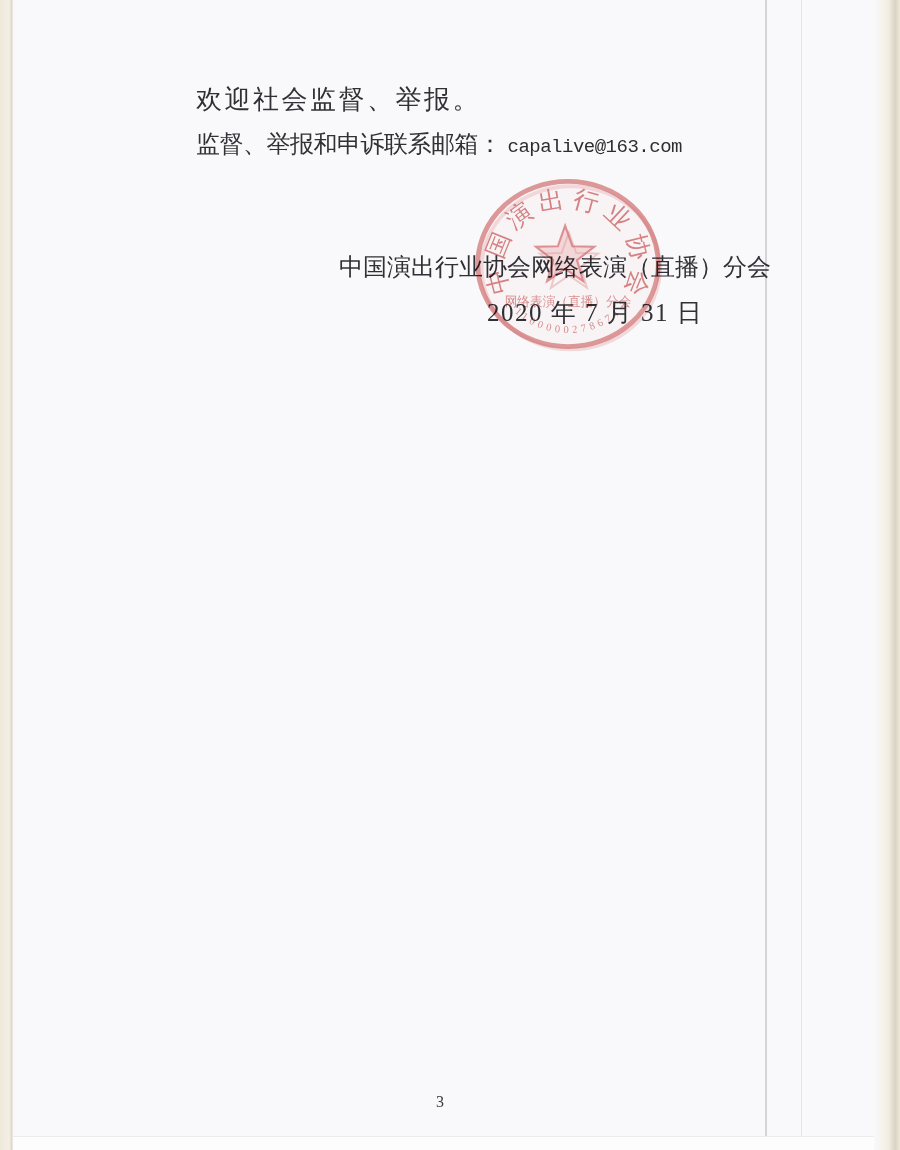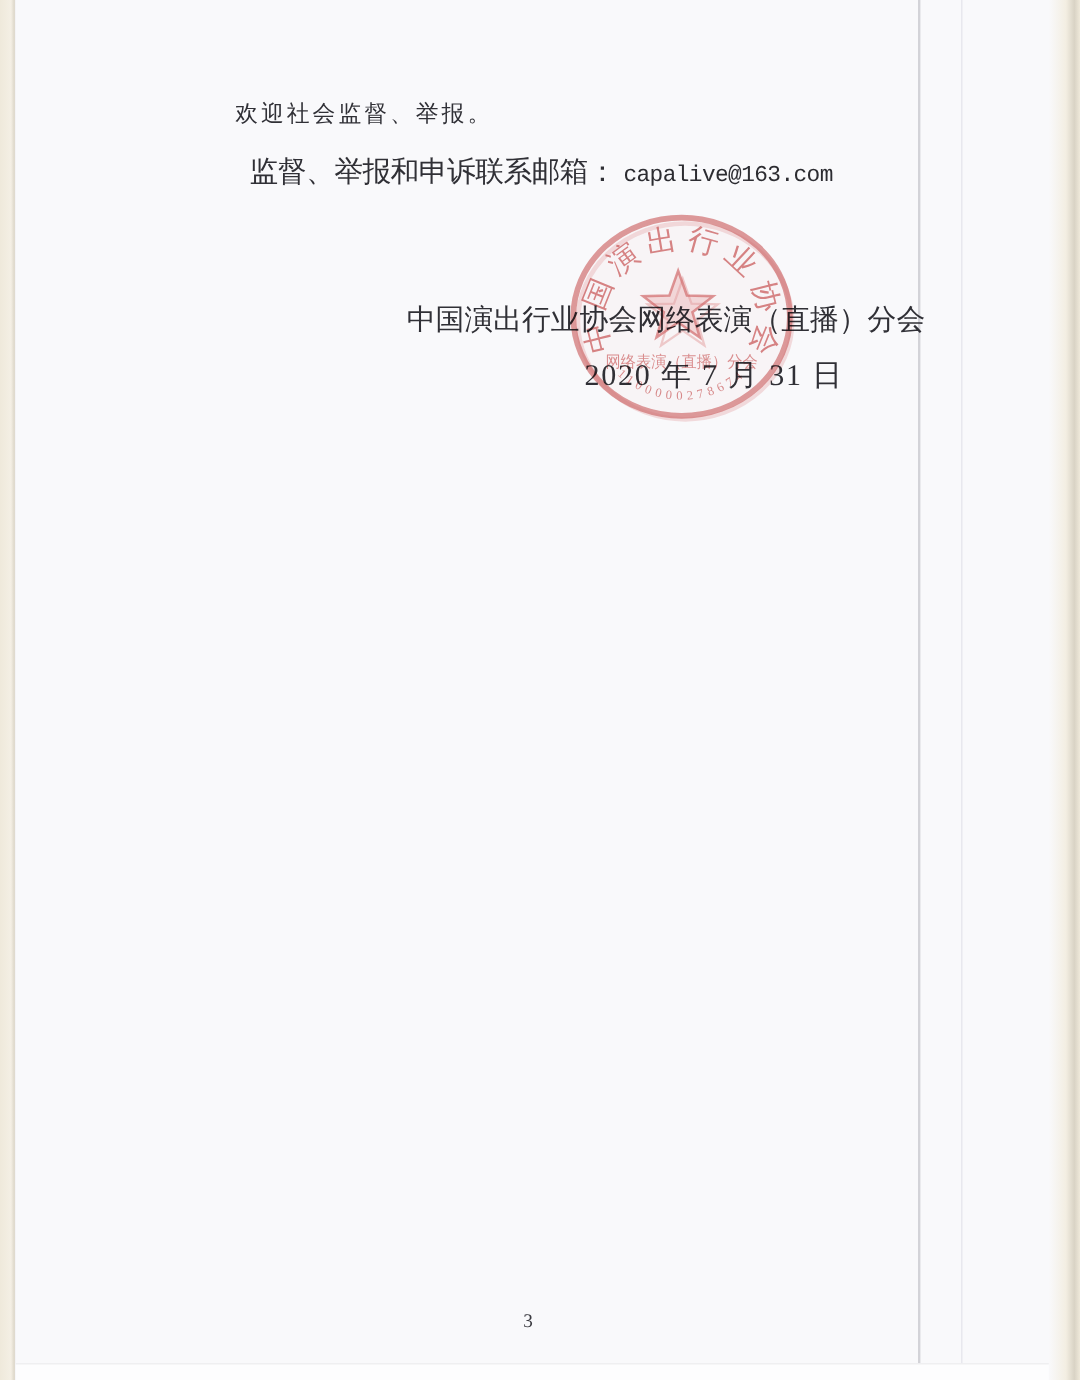--- a/index.html
+++ b/index.html
@@ -30,24 +30,24 @@
     position: absolute; left: 801px; top: 0; width: 1px; height: 1150px;
     background: #e4e4ea;
   }
   .edge-bottom {
     position: absolute; left: 13px; top: 1136px; width: 861px; height: 14px;
     background: #fdfdfe; border-top: 1px solid #ebebee;
   }
   
   .body-line-1 {
     position: absolute; left: 196px; top: 84px;
-    font-size: 19px; letter-spacing: 2.5px; line-height: 1.25;
+    font-size: 26px; letter-spacing: 2.5px; line-height: 1.25;
   }
   .body-line-2 {
-    position: absolute; left: 208px; top: 129px;
+    position: absolute; left: 196px; top: 129px;
     font-size: 24px; letter-spacing: -0.5px; line-height: 1.3;
     white-space: nowrap;
   }
   .contact-email {
     font-family: "Liberation Mono", "DejaVu Sans Mono", monospace;
     font-size: 19px; letter-spacing: -0.5px; margin-left: 6px;
     color: #2c2c31;
   }
   .signature-org {
     position: absolute; left: 339px; top: 252px;

